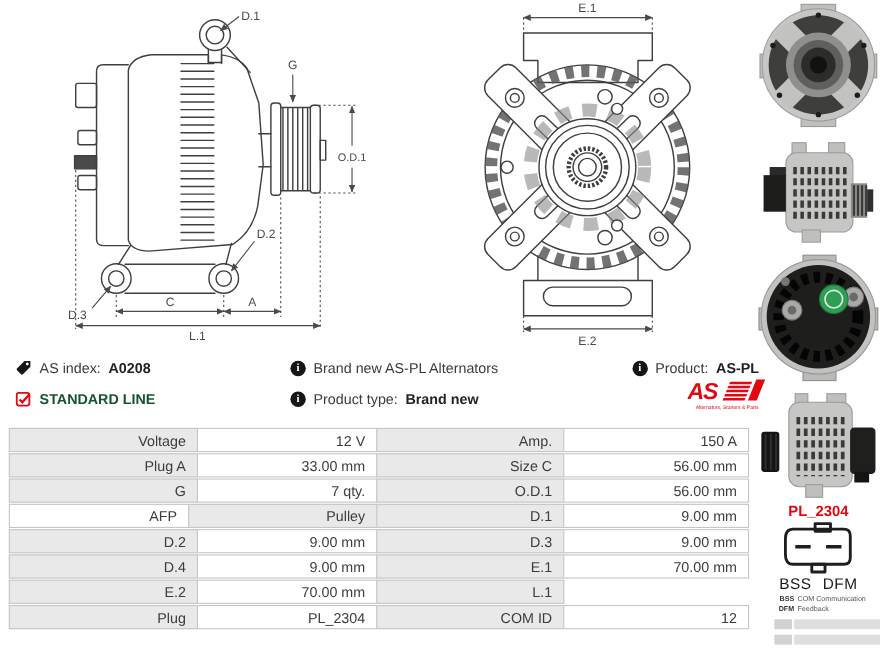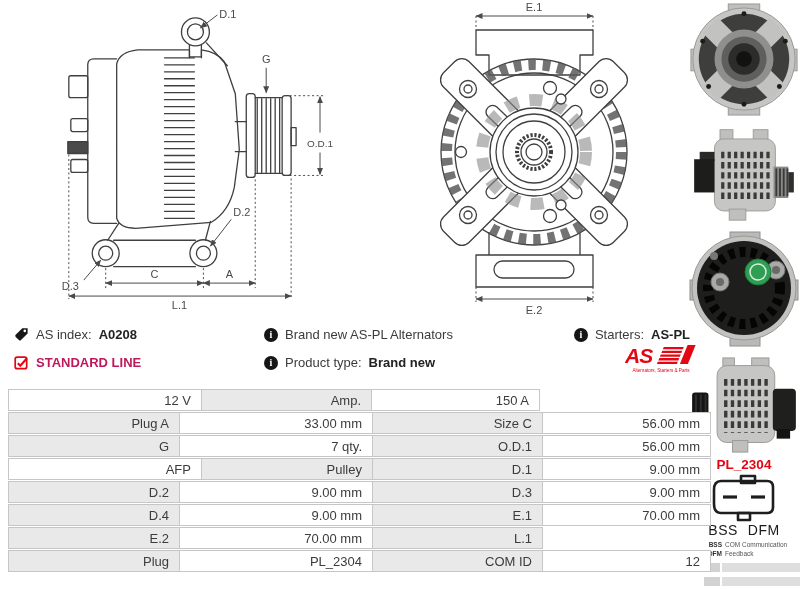--- a/index.html
+++ b/index.html
@@ -27,35 +27,35 @@
   .legend-desc{flex:1;}
   .legend-empty{display:flex;height:9px;margin-top:5px;}
   .legend-empty .t{width:16px;background:#d2d2d2;margin-right:2px;flex:none;}
   .legend-empty .d{flex:1;background:#dedede;}
 
   
   .hdr-item{position:absolute;display:flex;align-items:center;gap:7px;font-size:13px;white-space:nowrap;}
   .hdr-item b{font-weight:bold;color:#222;}
   .r1{top:327px;} .r2{top:355px;}
   .c1{left:14px;} .c2{left:264px;} .c3{right:110px;}
-  .std-line{color:#be185d;font-weight:bold;text-align:right;}
+  .std-line{color:#14532d;font-weight:bold;text-align:right;}
   .info-icon{width:14px;height:14px;border-radius:50%;background:#161616;color:#fff;
              display:inline-flex;align-items:center;justify-content:center;flex:none;}
   .info-icon::before{content:"i";font-size:10px;font-weight:bold;font-family:"Liberation Serif",serif;}
   .logo{position:absolute;right:103px;top:344px;width:72px;}
 
   
   .spec{position:absolute;left:8px;top:389px;width:678px;font-size:13px;}
   .spec-row{display:flex;margin-bottom:1px;}
   .cell{height:22px;line-height:22px;border:1px solid #c6c6c6;text-align:right;
         padding-right:10px;box-sizing:border-box;overflow:hidden;}
   .cell + .cell{margin-left:-1px;}
   .lab{background:#e9e9e9;color:#3c3c3c;}
   .val{background:#fff;color:#3c3c3c;}
-  .w1{width:172px;flex:none;} .w2{width:194px;flex:none;}
+  .w1{width:172px;flex:none;} .w2{width:164px;flex:none;}
   .w3{width:171px;flex:none;} .w4{width:169px;flex:none;}
 </style>
 </head>
 <body>
 
 <div class="page">
 
   <svg class="diagram-side" viewBox="0 0 335 315">
     <defs>
       <marker id="ah1" markerWidth="9" markerHeight="8" refX="6.5" refY="3" orient="auto-start-reverse">
@@ -318,21 +318,21 @@
     <b>A0208</b>
   </div>
 
   <div class="hdr-item r1 c2">
     <span class="info-icon"></span>
     <span>Brand new AS-PL Alternators</span>
   </div>
 
   <div class="hdr-item r1 c3">
     <span class="info-icon"></span>
-    <span>Starters:</span>
+    <span>Product:</span>
     <b>AS-PL</b>
   </div>
 
   <div class="hdr-item r2 c1">
     <svg width="15" height="15" viewBox="0 0 15 15">
       <rect x="1.2" y="2.2" width="11.5" height="11.5" rx="2" fill="none" stroke="#e30613" stroke-width="1.7"></rect>
       <polyline points="3.8,8.2 6.3,10.7 13,3.2" fill="none" stroke="#e30613" stroke-width="2.1"></polyline>
     </svg>
     <span class="std-line">STANDARD LINE</span>
   </div>
@@ -351,20 +351,21 @@
       <rect x="40" y="10.4" width="20" height="2.3"></rect>
       <rect x="40" y="14.1" width="20" height="2.3"></rect>
       <rect x="40" y="17.8" width="20" height="2.3"></rect>
       <rect x="63" y="1" width="8" height="19"></rect>
     </g>
     <text x="36" y="27.5" text-anchor="middle" font-size="4.6" fill="#e30613">Alternators, Starters &amp; Parts</text>
   </svg>
 
   <div class="spec">
     <div class="spec-row">
+      <div class="cell lab w1">Voltage</div>
       <div class="cell val w2">12 V</div>
       <div class="cell lab w3">Amp.</div>
       <div class="cell val w4">150 A</div>
     </div>
     <div class="spec-row">
       <div class="cell lab w1">Plug A</div>
       <div class="cell val w2">33.00 mm</div>
       <div class="cell lab w3">Size C</div>
       <div class="cell val w4">56.00 mm</div>
     </div>

